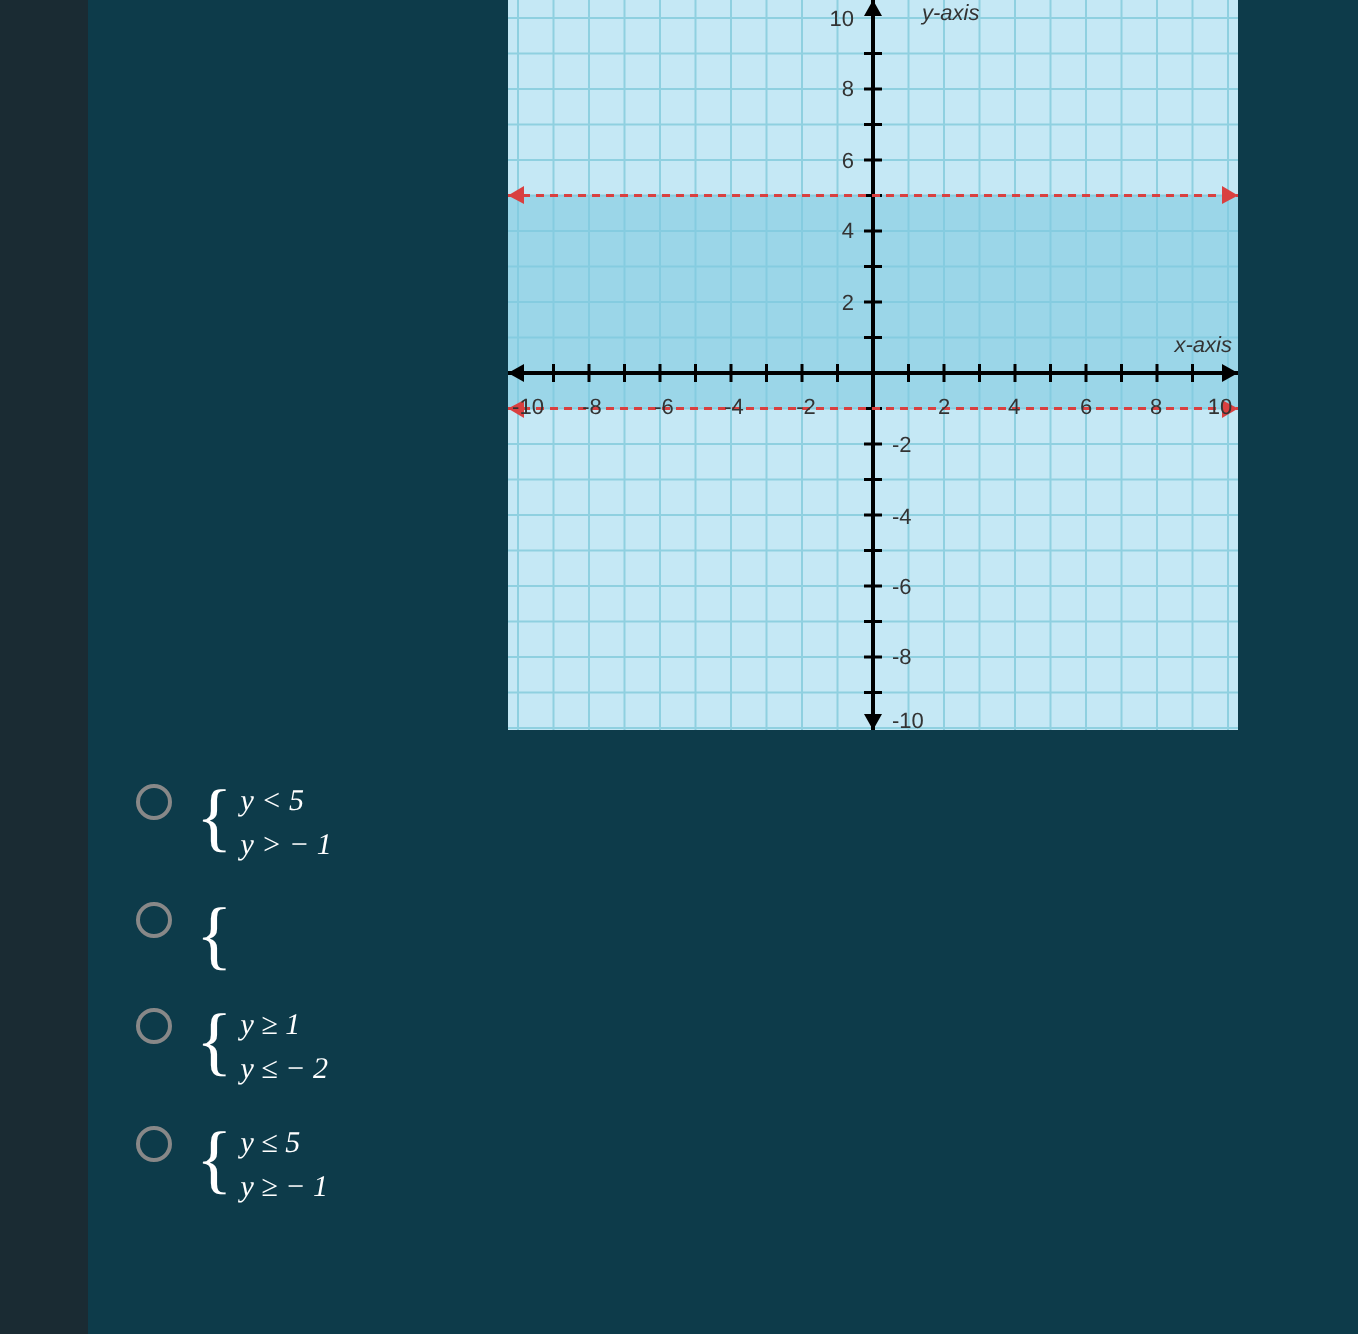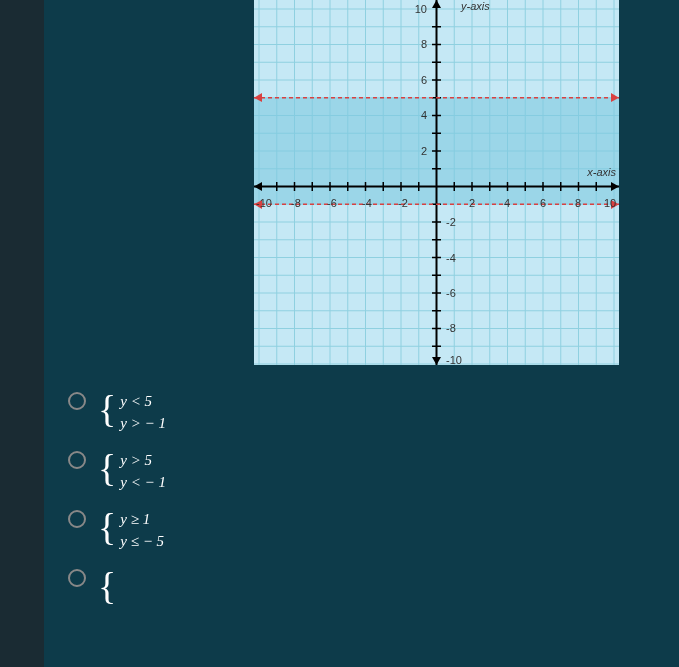--- a/index.html
+++ b/index.html
@@ -219,32 +219,32 @@
       <div class="radio"></div>
       <div class="brace">{</div>
       <div class="ineq">
         <span>y &lt; 5</span>
         <span>y &gt; − 1</span>
       </div>
     </div>
     <div class="option">
       <div class="radio"></div>
       <div class="brace">{</div>
-      <div class="ineq">
-        <span>y &gt; 5</span>
-        <span>y &lt; − 1</span>
-      </div>
     </div>
     <div class="option">
       <div class="radio"></div>
       <div class="brace">{</div>
       <div class="ineq">
         <span>y ≥ 1</span>
-        <span>y ≤ − 5</span>
+        <span>y ≤ − 2</span>
       </div>
     </div>
     <div class="option">
       <div class="radio"></div>
       <div class="brace">{</div>
+      <div class="ineq">
+        <span>y ≤ 5</span>
+        <span>y ≥ − 1</span>
+      </div>
     </div>
   </div>
 
 </div>
 
 </body></html>

